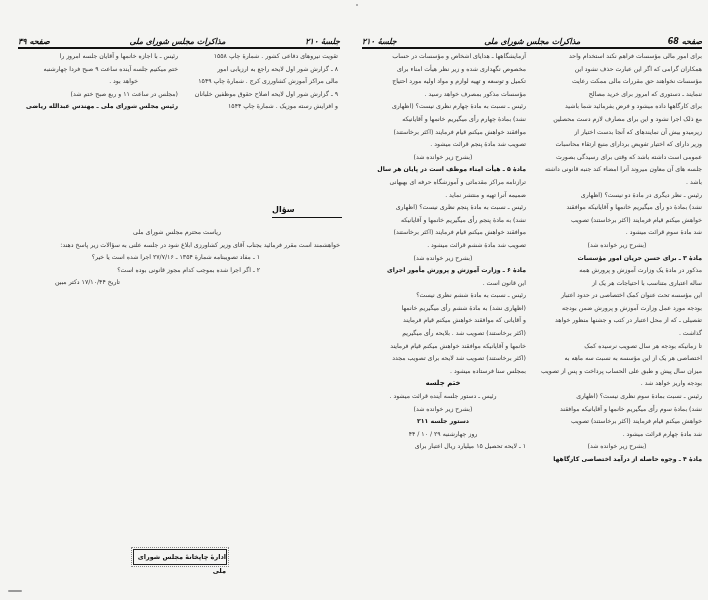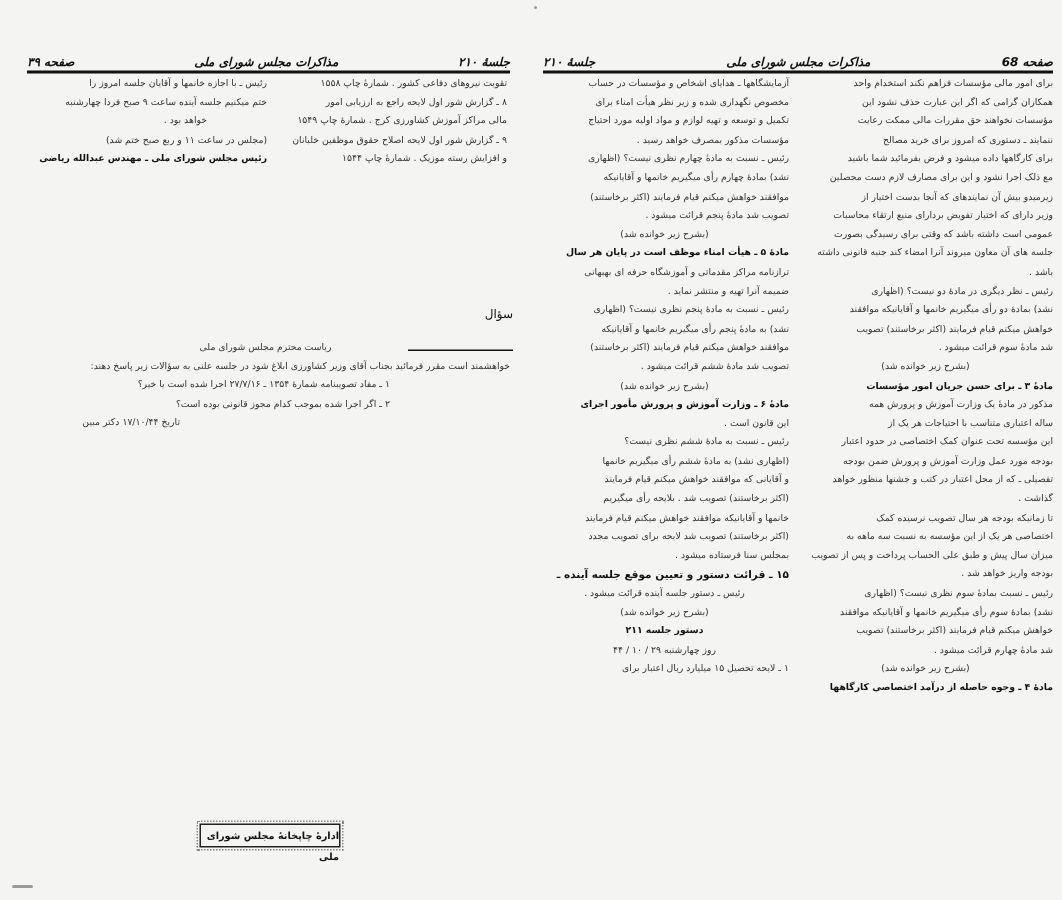--- a/index.html
+++ b/index.html
@@ -27,23 +27,23 @@
   .header span { white-space:nowrap;font-style:italic; }
   .col {
     position:absolute; font-size:6.2px; line-height:12.6px;
     text-align:justify; color:#333;
   }
   .col p { margin:0; }
   .col .b { font-weight:bold; color:#111; }
   .col .center { text-align:center; }
   .section-title {
     position:absolute; right:12px; top:205px;
-    font-size:8px; font-weight:normal; color:#111;
-    border-bottom:1px solid #111; width:70px; text-align:right;
-    padding-bottom:19px;
+    font-size:8px; font-weight:bold; color:#111;
+    border-bottom:1px solid #111; width:70px; text-align:left;
+    padding-bottom:3px;
   }
   .stamp {
     position:absolute; left:133px; top:549px;
     width:92px; height:14px;
     border:1.5px solid #222; outline:1px dotted #888; outline-offset:1px;
     font-size:6.5px; font-weight:bold; line-height:14px;
     direction:rtl; color:#111;
   }
   .dot { position:absolute; width:2px; height:2px; background:#999; border-radius:1px; }
 </style>
@@ -149,21 +149,21 @@
     <p class="center">(بشرح زیر خوانده شد)</p>
     <p class="b">مادهٔ ۶ ـ وزارت آموزش و پرورش مأمور اجرای</p>
     <p>این قانون است .</p>
     <p>رئیس ـ نسبت به مادهٔ ششم نظری نیست؟</p>
     <p>(اظهاری نشد) به مادهٔ ششم رأی میگیریم خانمها</p>
     <p>و آقایانی که موافقند خواهش میکنم قیام فرمایند</p>
     <p>(اکثر برخاستند) تصویب شد . بلایحه رأی میگیریم</p>
     <p>خانمها و آقایانیکه موافقند خواهش میکنم قیام فرمایند</p>
     <p>(اکثر برخاستند) تصویب شد لایحه برای تصویب مجدد</p>
     <p>بمجلس سنا فرستاده میشود .</p>
-    <p class="b" style="font-size:7px;">۱۵ ـ قرائت دستور و تعیین موقع جلسه آینده ـ</p>
+    <p class="b center" style="font-size:7px;">ختم جلسه</p>
     <p class="center">رئیس ـ دستور جلسه آینده قرائت میشود .</p>
     <p class="center">(بشرح زیر خوانده شد)</p>
     <p class="b center">دستور جلسه ۲۱۱</p>
     <p class="center">روز چهارشنبه ۲۹ / ۱۰ / ۴۴</p>
     <p>۱ ـ لایحه تحصیل ۱۵ میلیارد ریال اعتبار برای</p>
   </div>
 </div>
 
 <div class="dot" style="left:356px; top:4px;"></div>
 <div class="dot" style="left:8px; top:590px; width:14px; height:2px;"></div>

